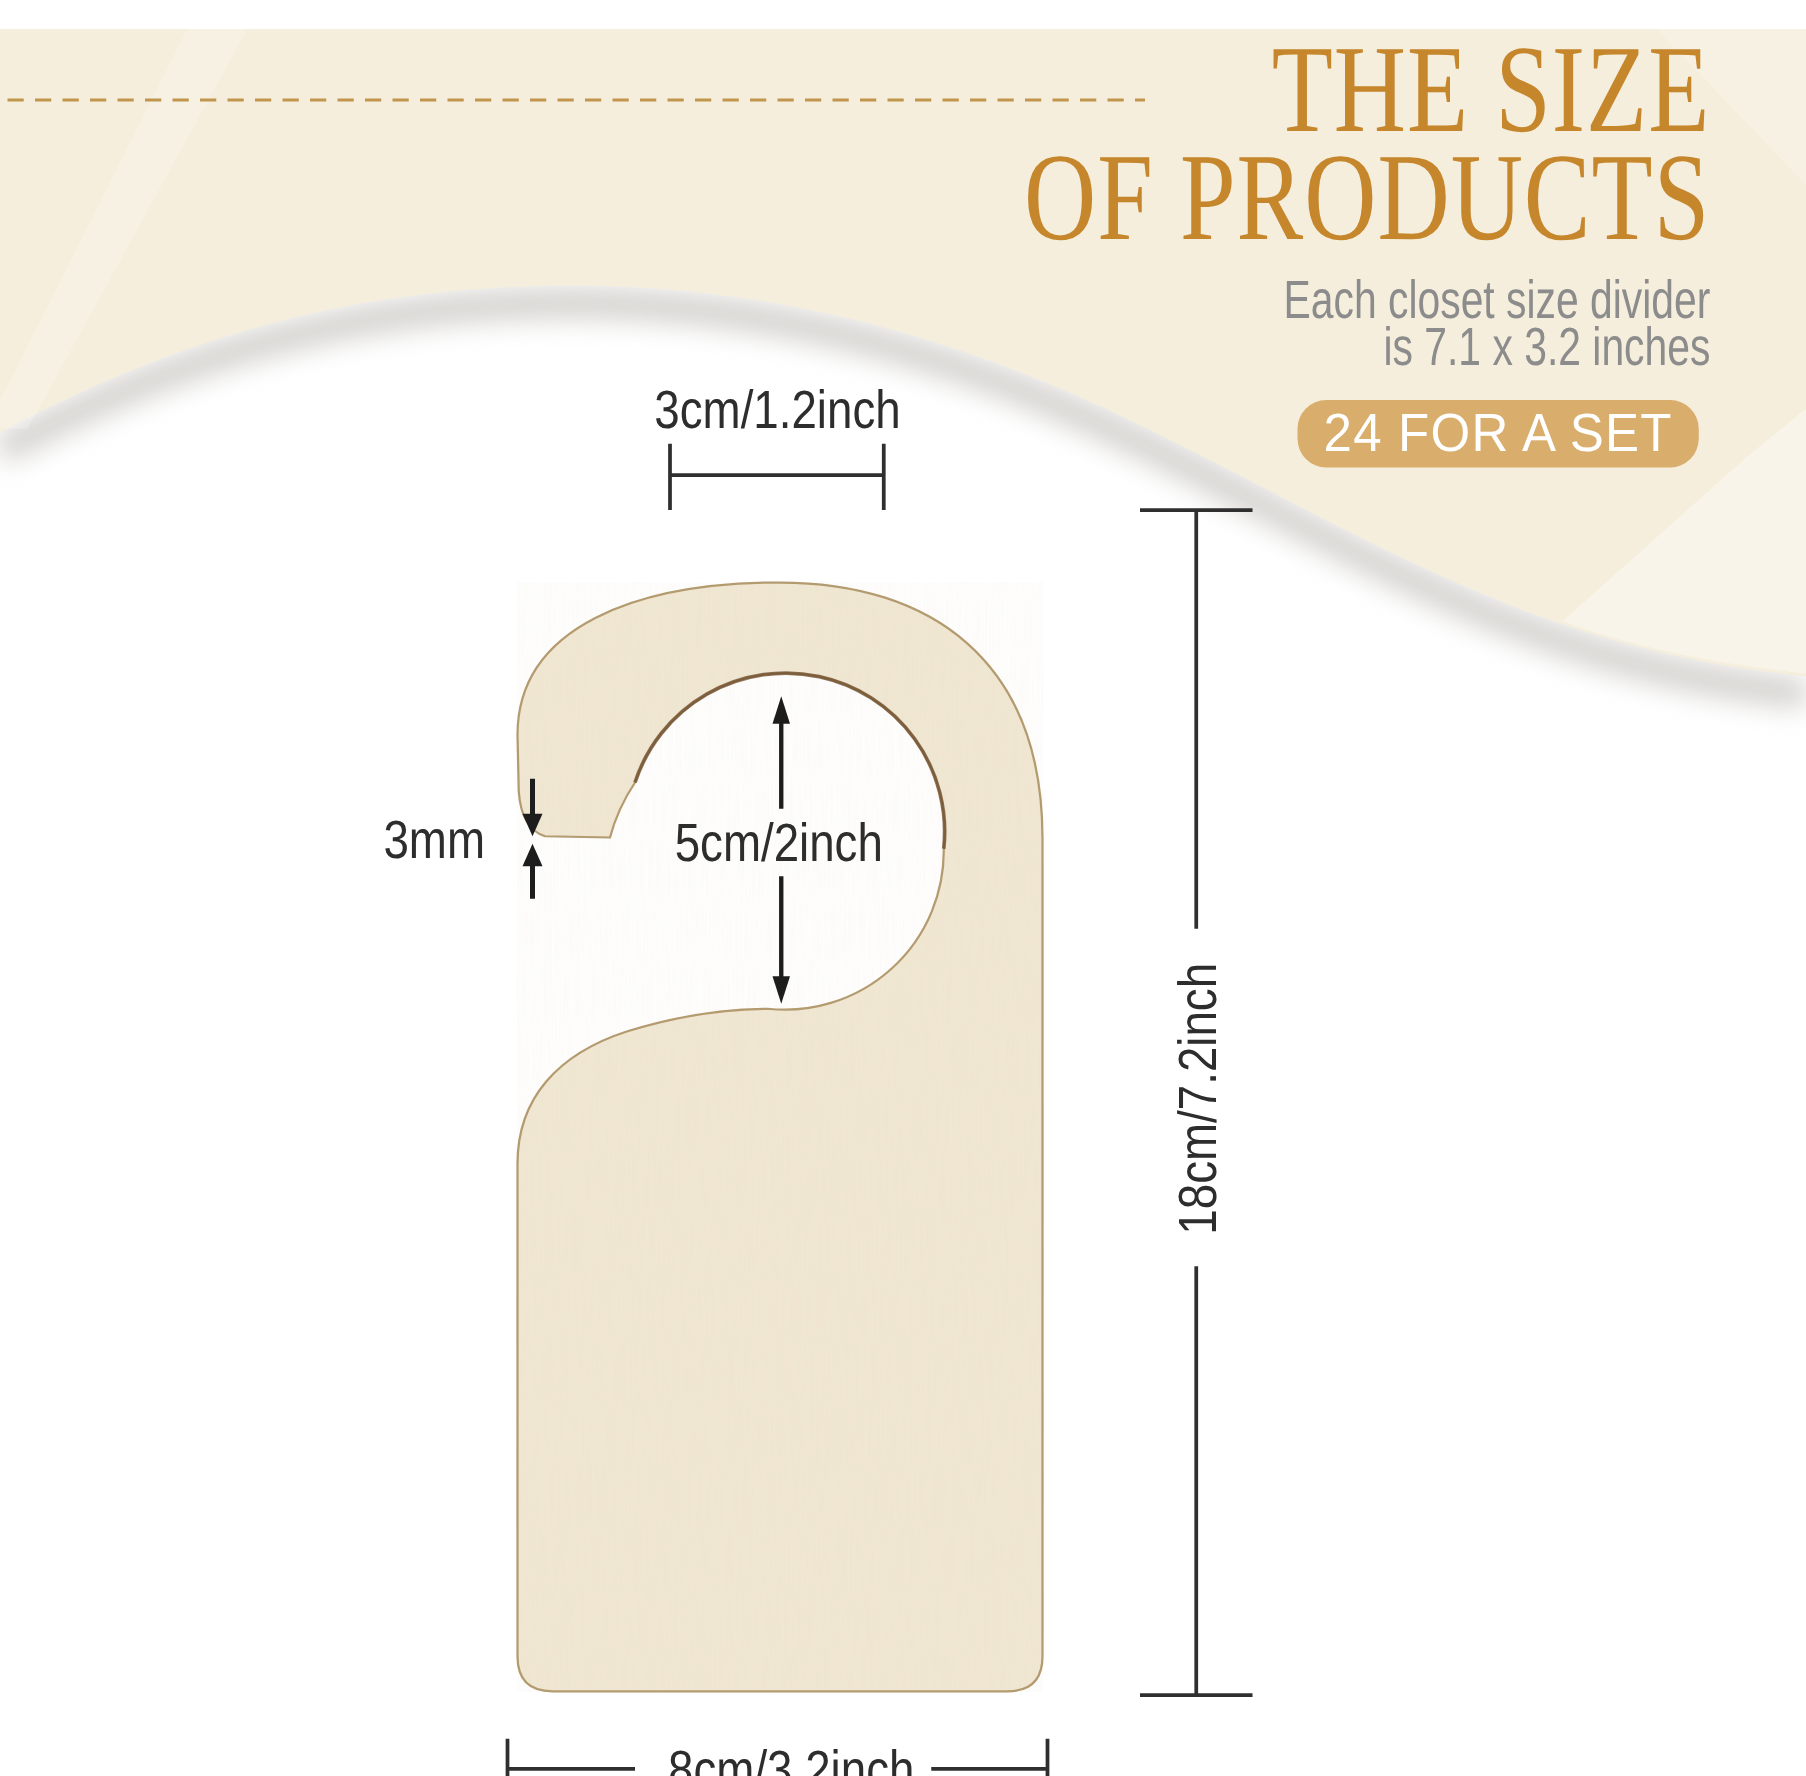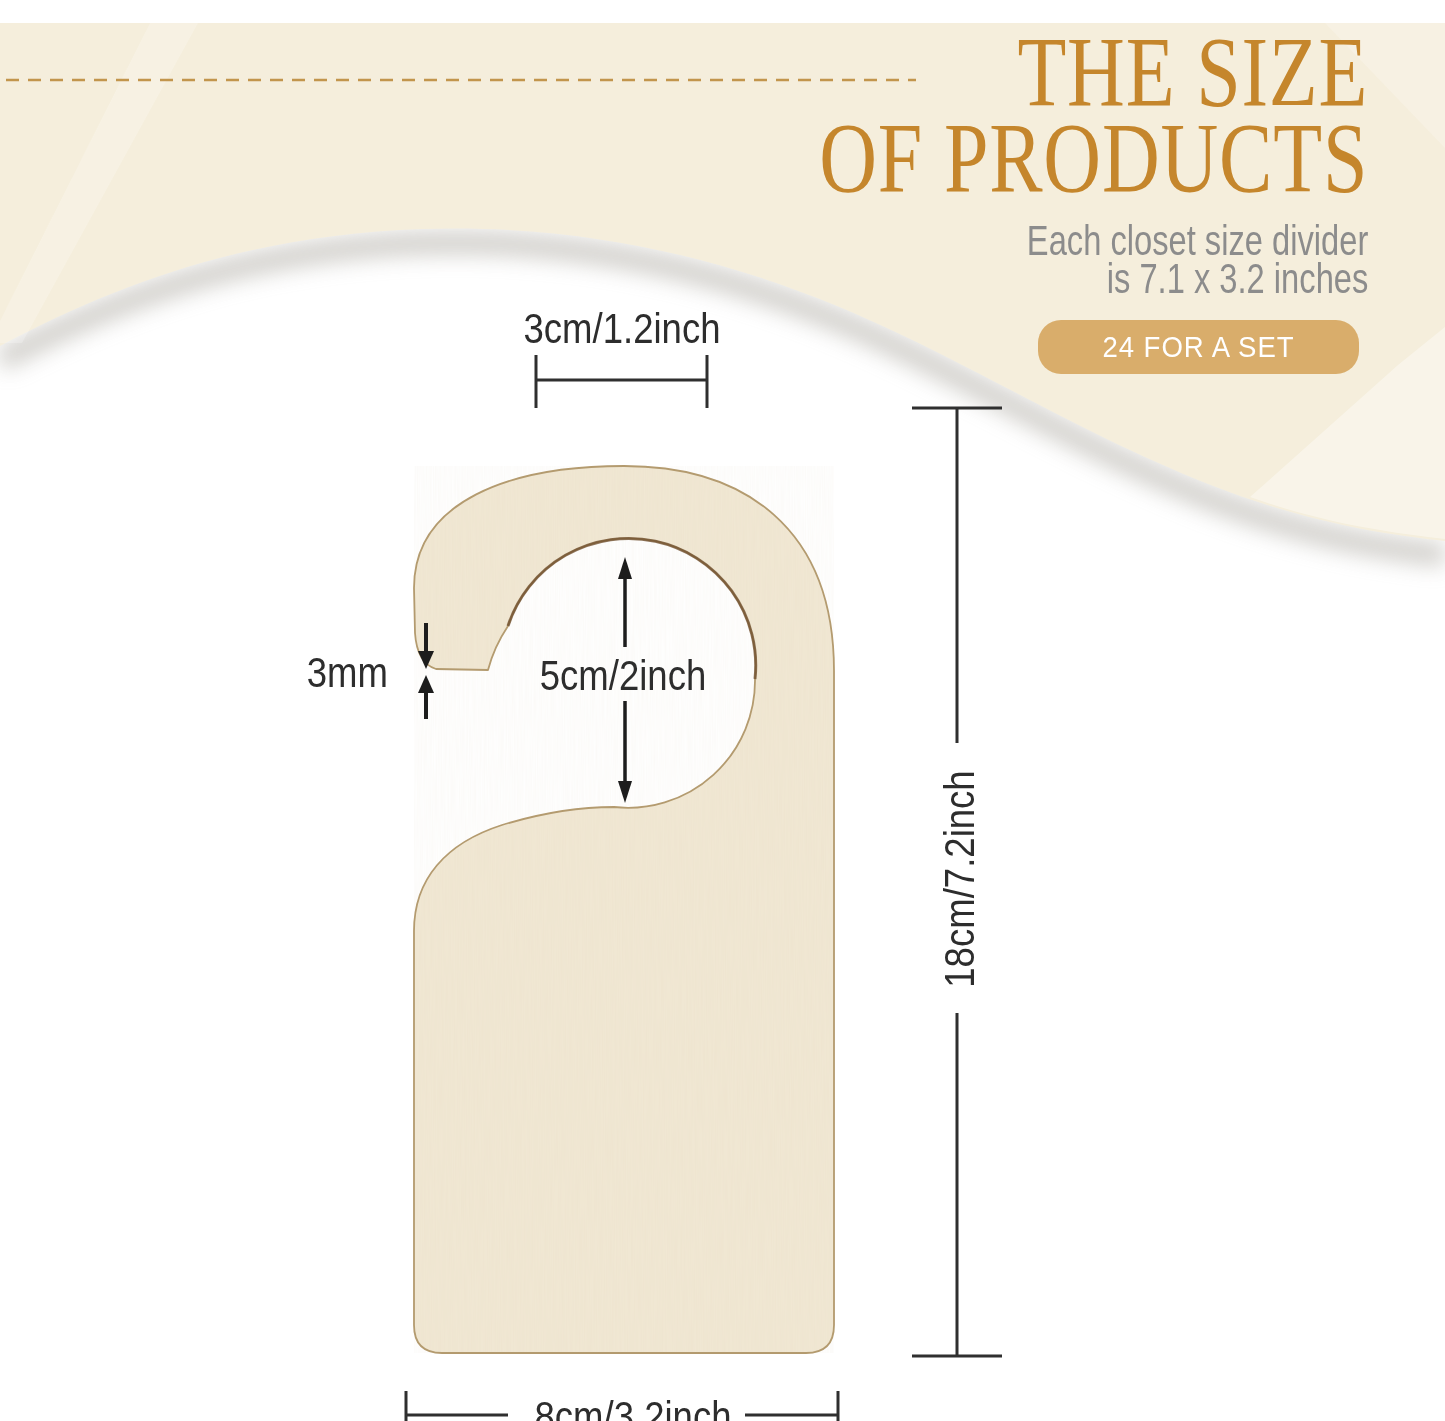--- a/index.html
+++ b/index.html
@@ -36,21 +36,21 @@
     transform-origin:right top;
     white-space:nowrap;
   }
   .badge{
     position:absolute;
     left:1038px;top:297px;
     width:321px;height:54px;
     background:#d9ad6b;
     border-radius:23px;
     color:#ffffff;
-    font-size:29px;
+    font-size:43px;
     line-height:54px;
     text-align:center;
     letter-spacing:1px;
   }
   .badge-inner{display:block;transform:scaleX(0.95);transform-origin:center;}
   .dim-label{
     position:absolute;
     font-size:43px;
     color:#2d2d2d;
     text-align:center;

